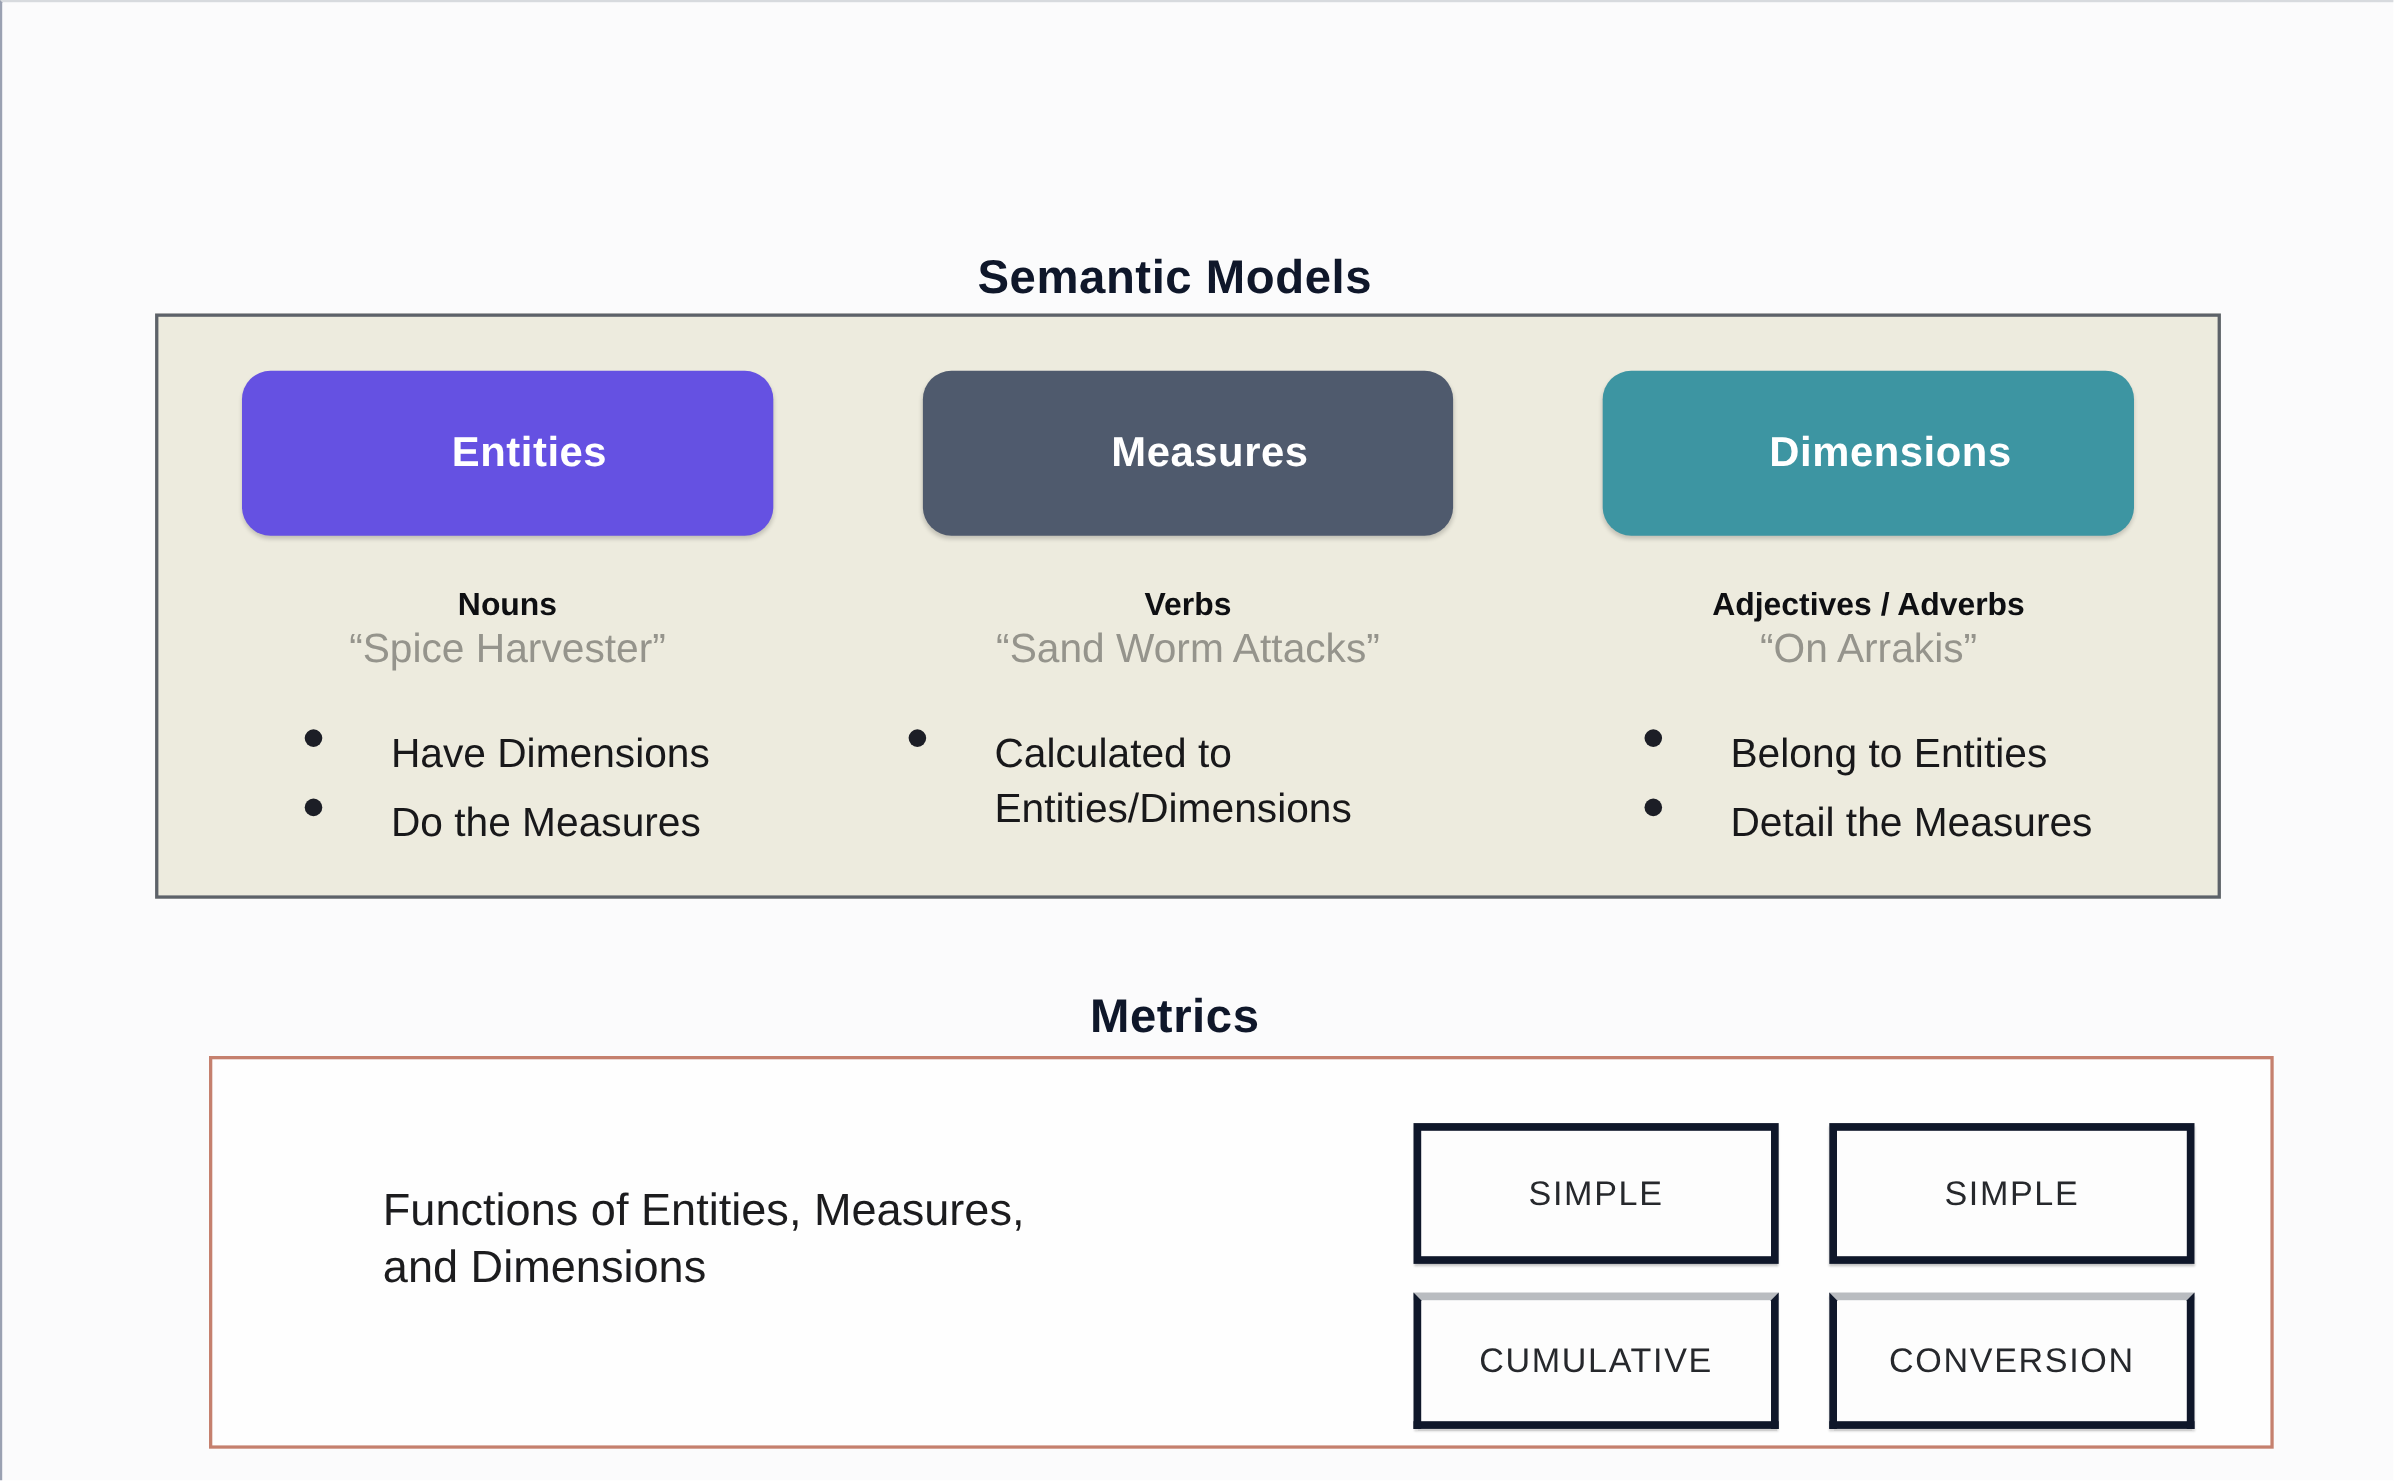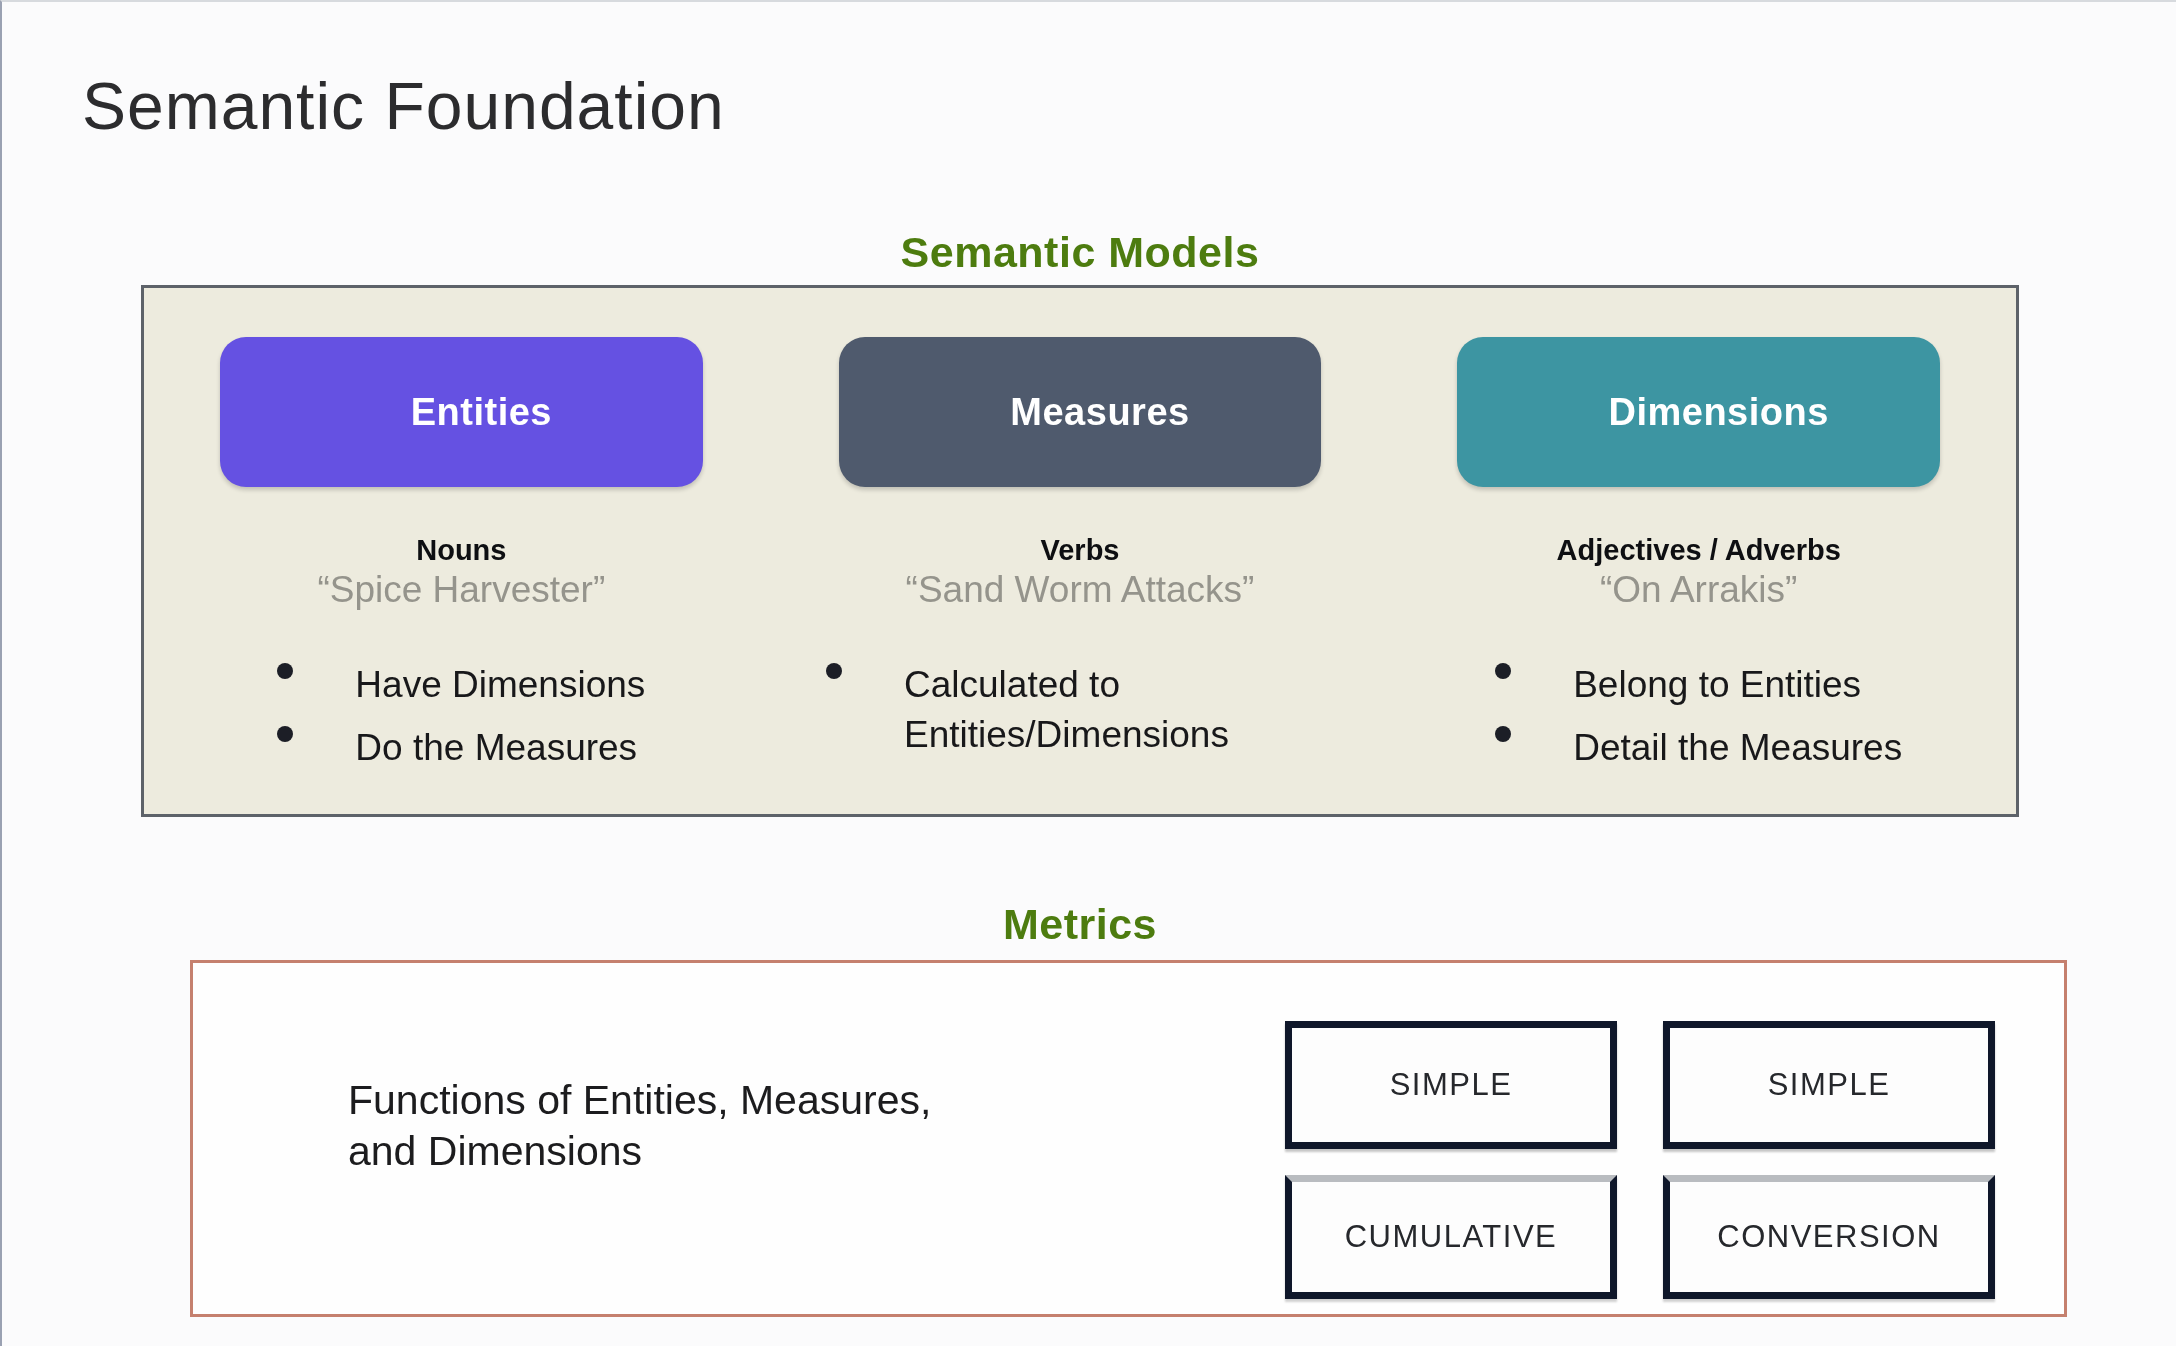--- a/index.html
+++ b/index.html
@@ -13,23 +13,23 @@
     font-family: "Liberation Sans", sans-serif;
     color: #1c1c1e;
     overflow: hidden;
   }
   .page-title {
     position: absolute; left: 80px; top: 66px;
     font-size: 66px; font-weight: 400; letter-spacing: 1px;
     color: #2c2c2e; margin: 0;
   }
   .section-heading {
-    position: absolute; left: 139px; width: 1878px;
+    position: absolute; left: 127px; width: 1878px;
     text-align: center; font-size: 43px; font-weight: 700;
-    color: #4d7c0f; letter-spacing: 0.5px;
+    color: #0f172a; letter-spacing: 0.5px;
   }
   .sm-heading { top: 226px; }
   .metrics-heading { top: 898px; }
 
   .sm-box {
     position: absolute; left: 139px; top: 283px;
     width: 1878px; height: 532px;
     background: #edebde;
     border: 3px solid #5d6269;
     display: flex; flex-direction: row;
@@ -96,21 +96,20 @@
     font-size: 31px; letter-spacing: 1.5px; color: #26282c;
   }
   .metric-row1 { box-shadow: 0 3px 2px rgba(0,0,0,0.22); }
   .metric-row2 { border-top-color: #b9bcc0; box-shadow: 0 3px 2px rgba(0,0,0,0.18); }
 </style>
 </head>
 <body>
 
 <div class="slide">
 
-  <h1 class="page-title">Semantic Foundation</h1>
 
   <div class="section-heading sm-heading">Semantic Models</div>
 
   <div class="sm-box">
 
     <div class="sm-col">
       <div class="pill" style="background-color: rgb(101, 81, 226);">Entities</div>
       <div class="pos-subtitle">Nouns</div>
       <div class="pos-quote">“Spice Harvester”</div>
       <ul class="bullets">

